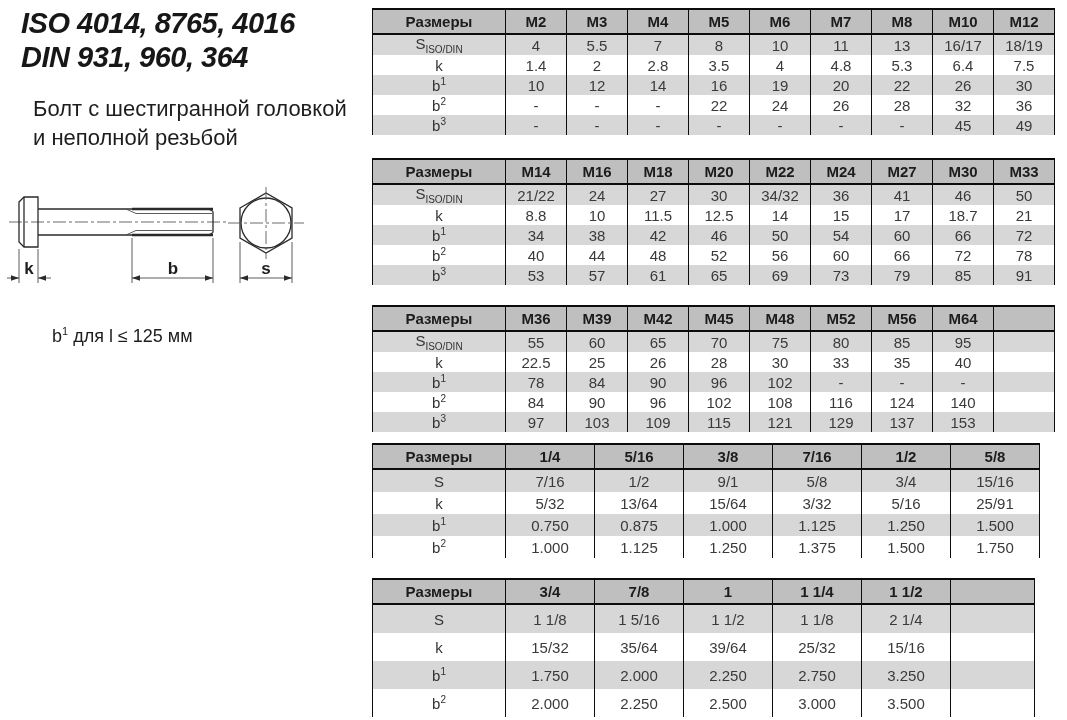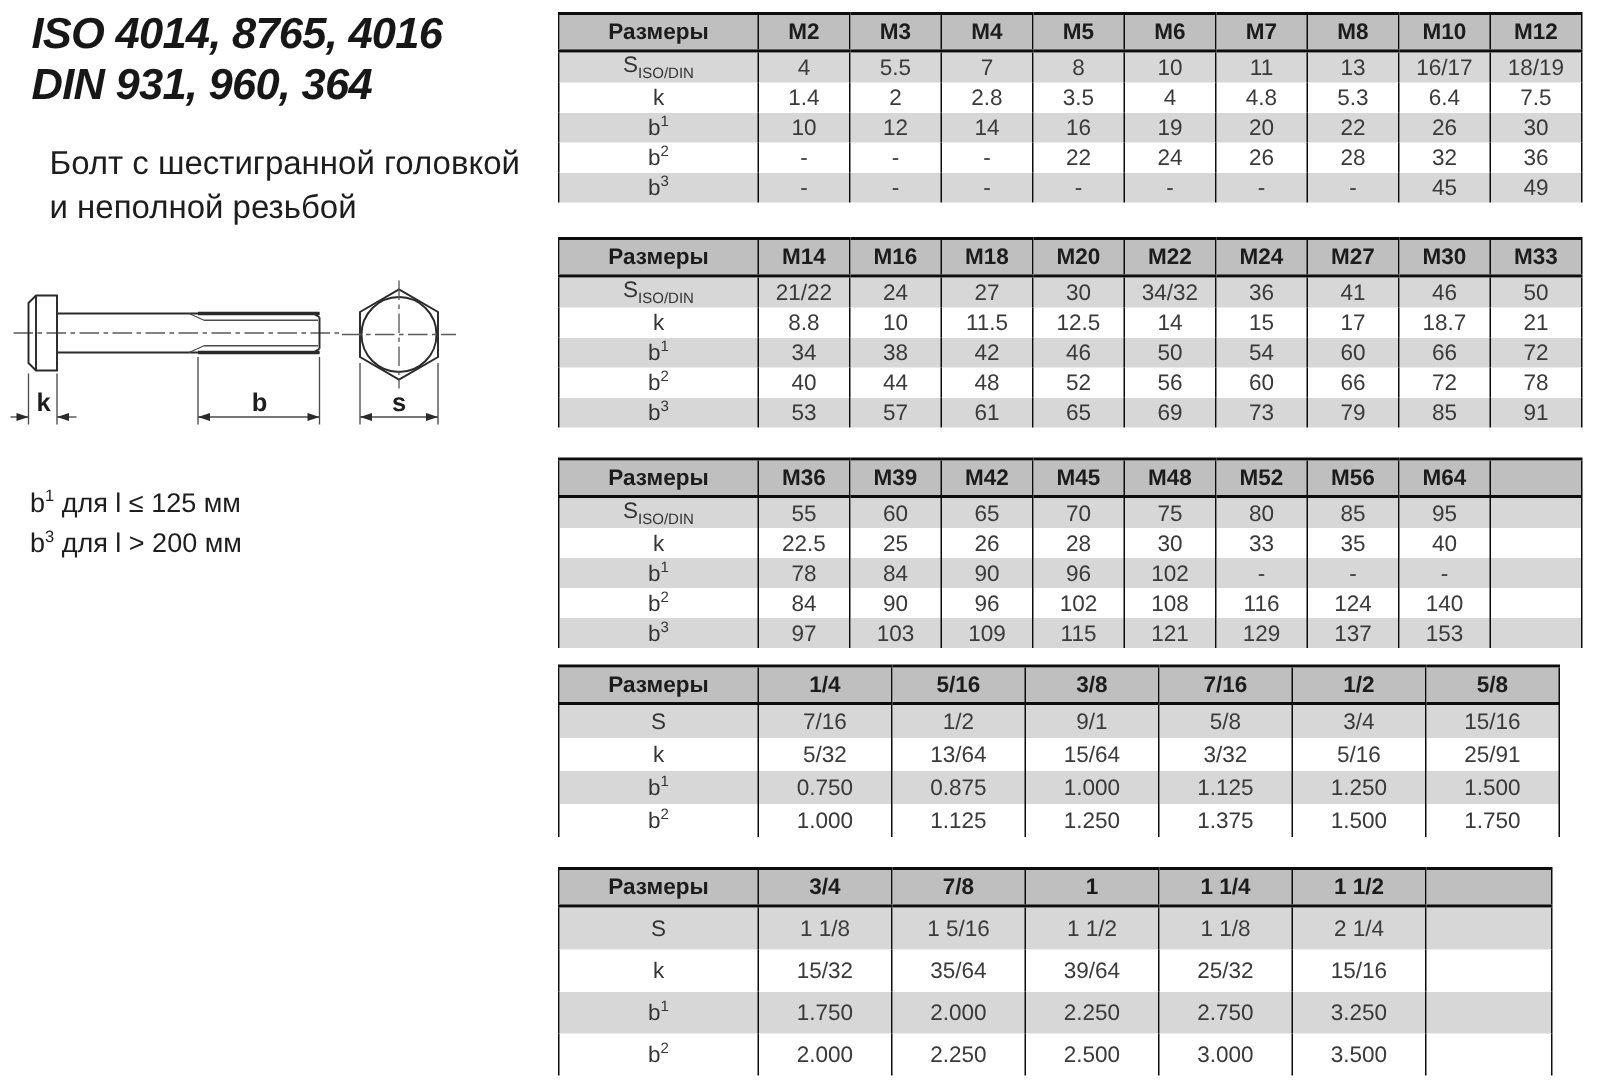--- a/index.html
+++ b/index.html
@@ -8,21 +8,21 @@
     background:#ffffff;
     font-family:"Liberation Sans", sans-serif;
     color:#222;
   }
   
   .left-panel{position:absolute;left:0;top:0;width:370px;height:720px;}
   .title{position:absolute;left:21px;top:6px;font-weight:bold;font-size:29px;line-height:34px;color:#171717;letter-spacing:-0.5px;white-space:nowrap;font-style:italic;}
   .subtitle{position:absolute;left:21px;top:94px;font-size:22px;line-height:29px;color:#1d1d1d;white-space:nowrap;margin-left:12px;}
   .drawing{position:absolute;left:6px;top:186px;}
   .notes{position:absolute;left:20px;top:320px;font-size:18px;line-height:23px;color:#1d1d1d;}
-  .notes .note-line{white-space:nowrap;}
+  .notes .note-line{white-space:nowrap;margin-left:32px;}
   .notes sup{font-size:11px;}
   
   .tables{position:absolute;left:372px;top:0;width:759px;height:720px;}
   table.tbl{border-collapse:collapse;table-layout:fixed;position:absolute;left:0;}
   .tbl td,.tbl th{
     border-left:1px solid #0c0c0c;border-right:1px solid #0c0c0c;
     text-align:center;vertical-align:middle;padding:0;
     white-space:nowrap;overflow:hidden;
   }
   .tbl thead th{
@@ -117,21 +117,20 @@
       <line class="lnthin" x1="286" y1="56" x2="286" y2="97"></line>
       <line class="lnthin" x1="234" y1="92" x2="286" y2="92"></line>
       <polygon class="arr" points="234,92 242,89.3 242,94.7"></polygon>
       <polygon class="arr" points="286,92 278,89.3 278,94.7"></polygon>
       <text class="dimtext" x="260" y="88">s</text>
     </g>
   </svg>
 
   <div class="notes">
       <div class="note-line">b<sup>1</sup> для l ≤ 125 мм</div>
-      <div class="note-line">b<sup>3</sup> для l &gt; 200 мм</div>
     </div>
 </div>
 
 <div class="tables">
   <table class="tbl metric t0">
       <colgroup>
         <col style="width: 133px;">
         <col style="width: 61px;">
         <col style="width: 61px;">
         <col style="width: 61px;">

